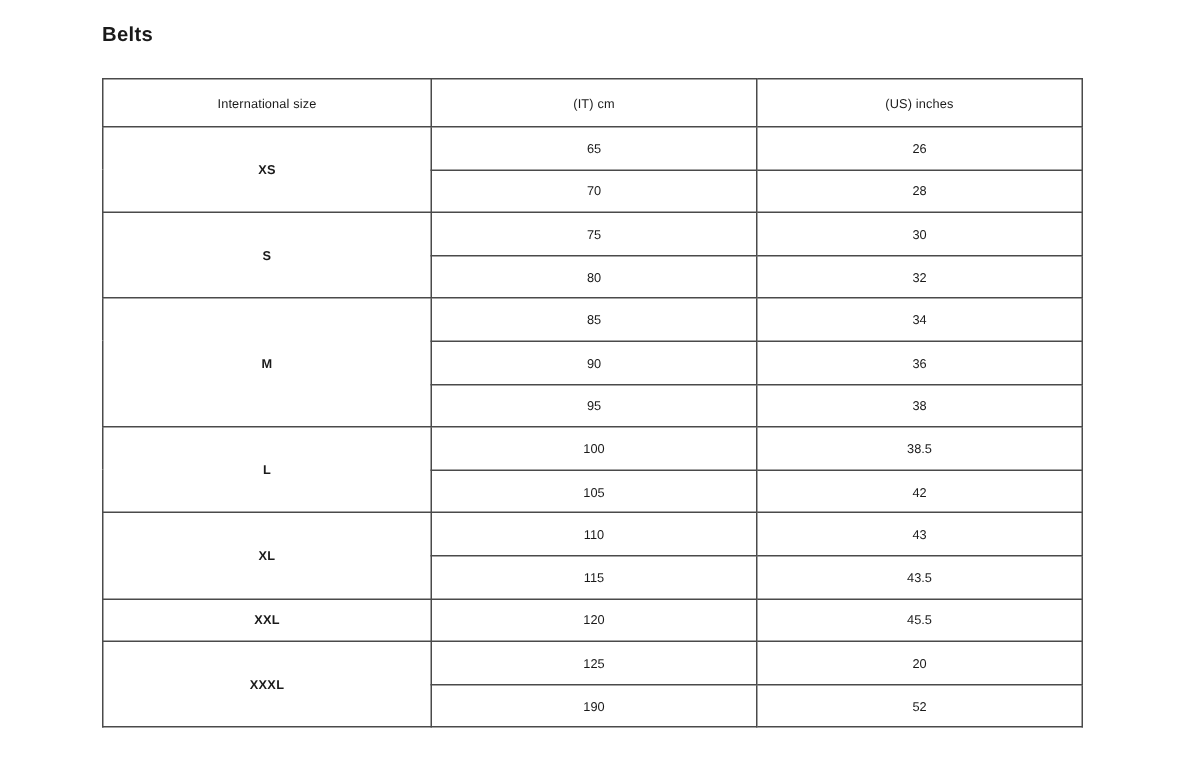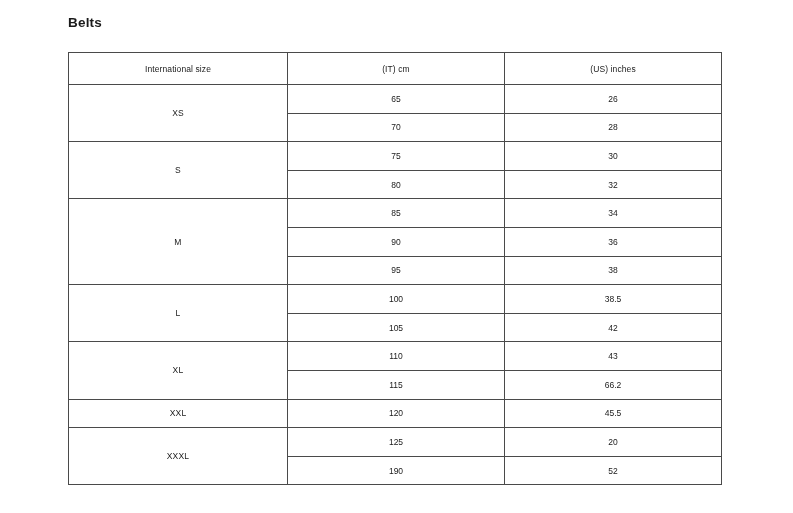--- a/index.html
+++ b/index.html
@@ -56,20 +56,21 @@
   .size-table thead th {
     height: 31px;
     letter-spacing: 0.1px;
     margin-top: 16px;
   }
   .size-table tbody td {
     height: 27.6px;
   }
   .size-table td.size-cell {
     letter-spacing: 0.2px;
+    font-weight: bold;
   }
 </style>
 </head>
 <body>
 
 <div class="page">
 
   <div class="title">Belts</div>
 
   <table class="size-table">
@@ -126,21 +127,21 @@
           <td>105</td>
           <td>42</td>
         </tr>
         <tr>
           <td class="size-cell" rowspan="2">XL</td>
           <td>110</td>
           <td>43</td>
         </tr>
         <tr>
           <td>115</td>
-          <td>66.2</td>
+          <td>43.5</td>
         </tr>
         <tr>
           <td class="size-cell" rowspan="1">XXL</td>
           <td>120</td>
           <td>45.5</td>
         </tr>
         <tr>
           <td class="size-cell" rowspan="2">XXXL</td>
           <td>125</td>
           <td>20</td>

